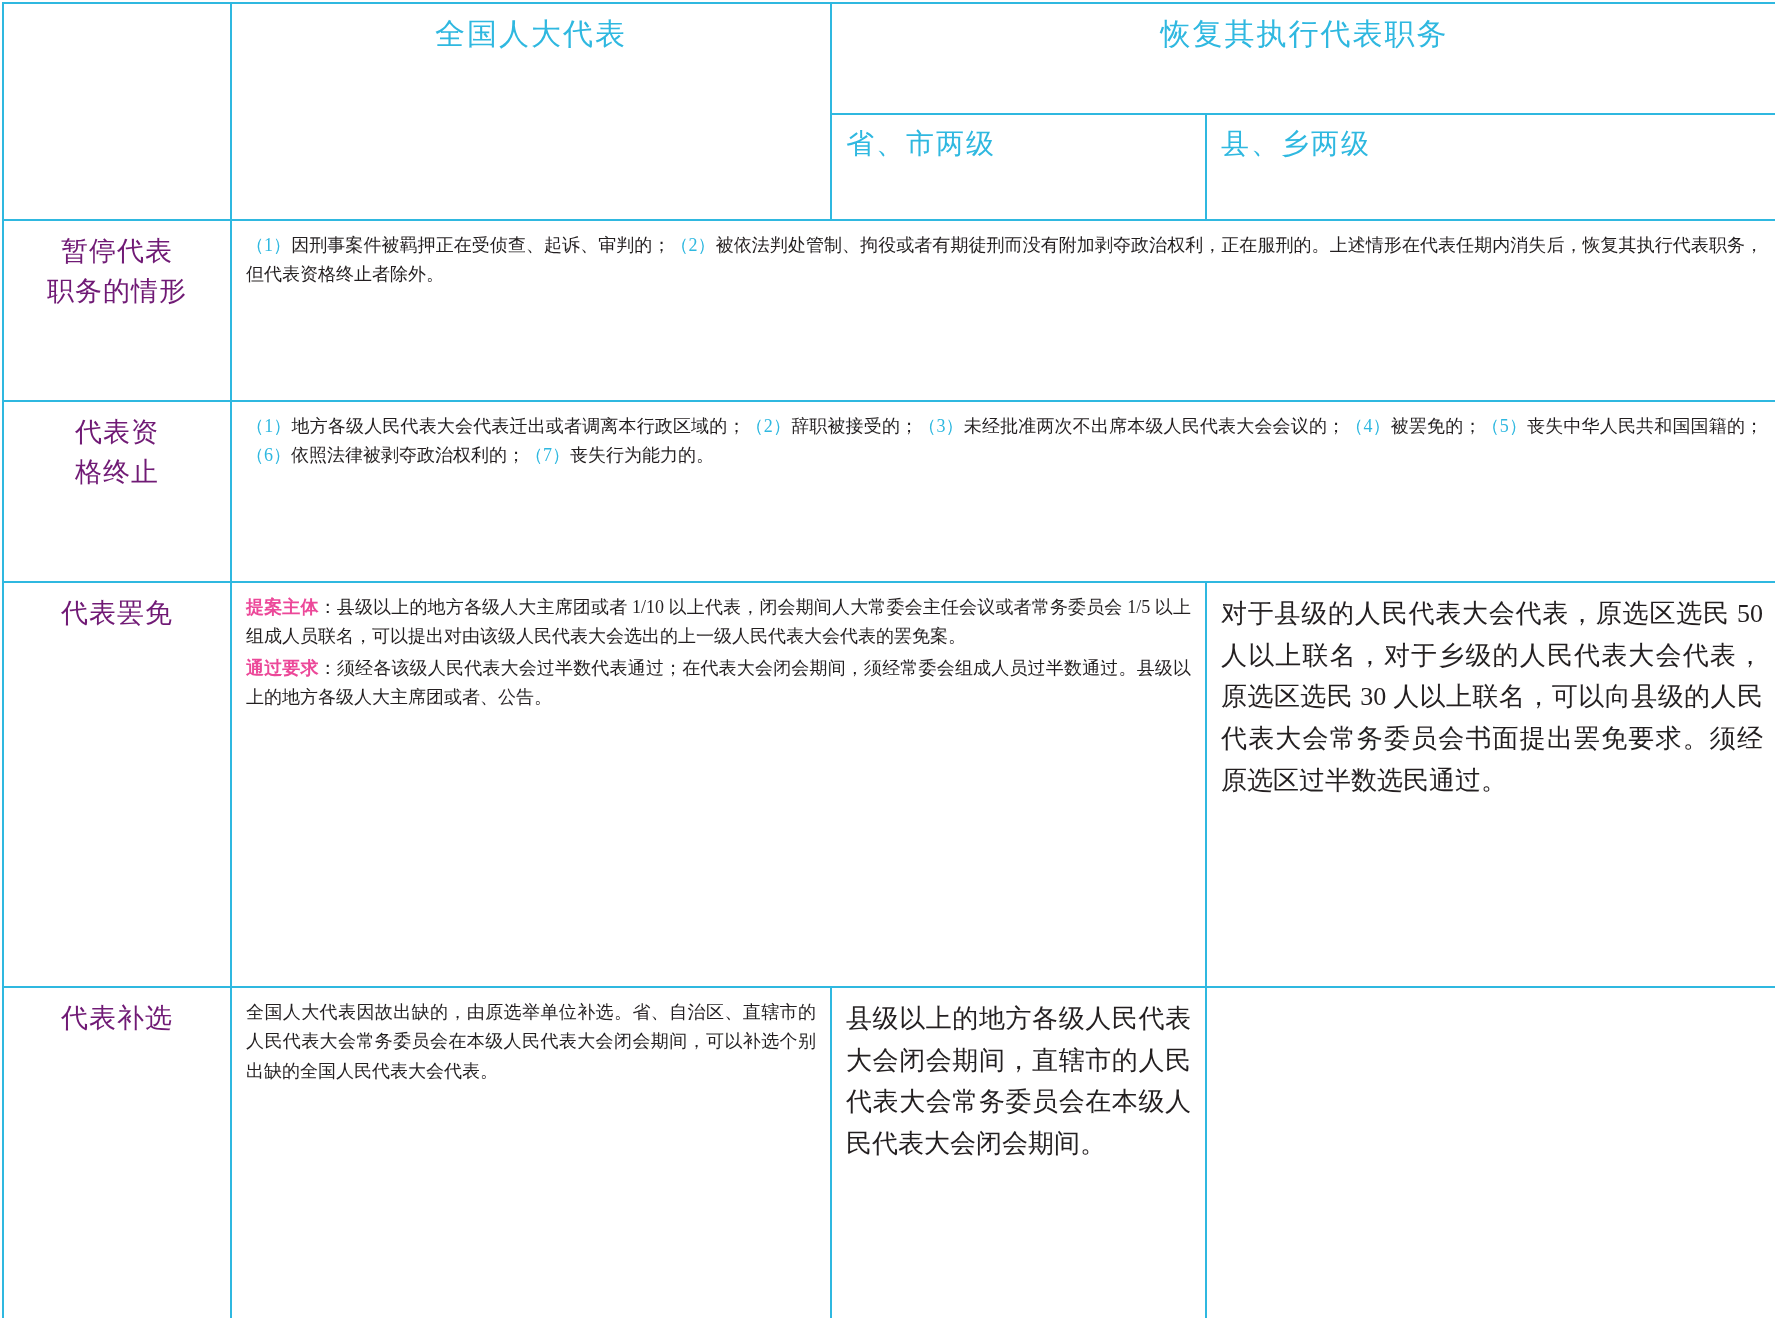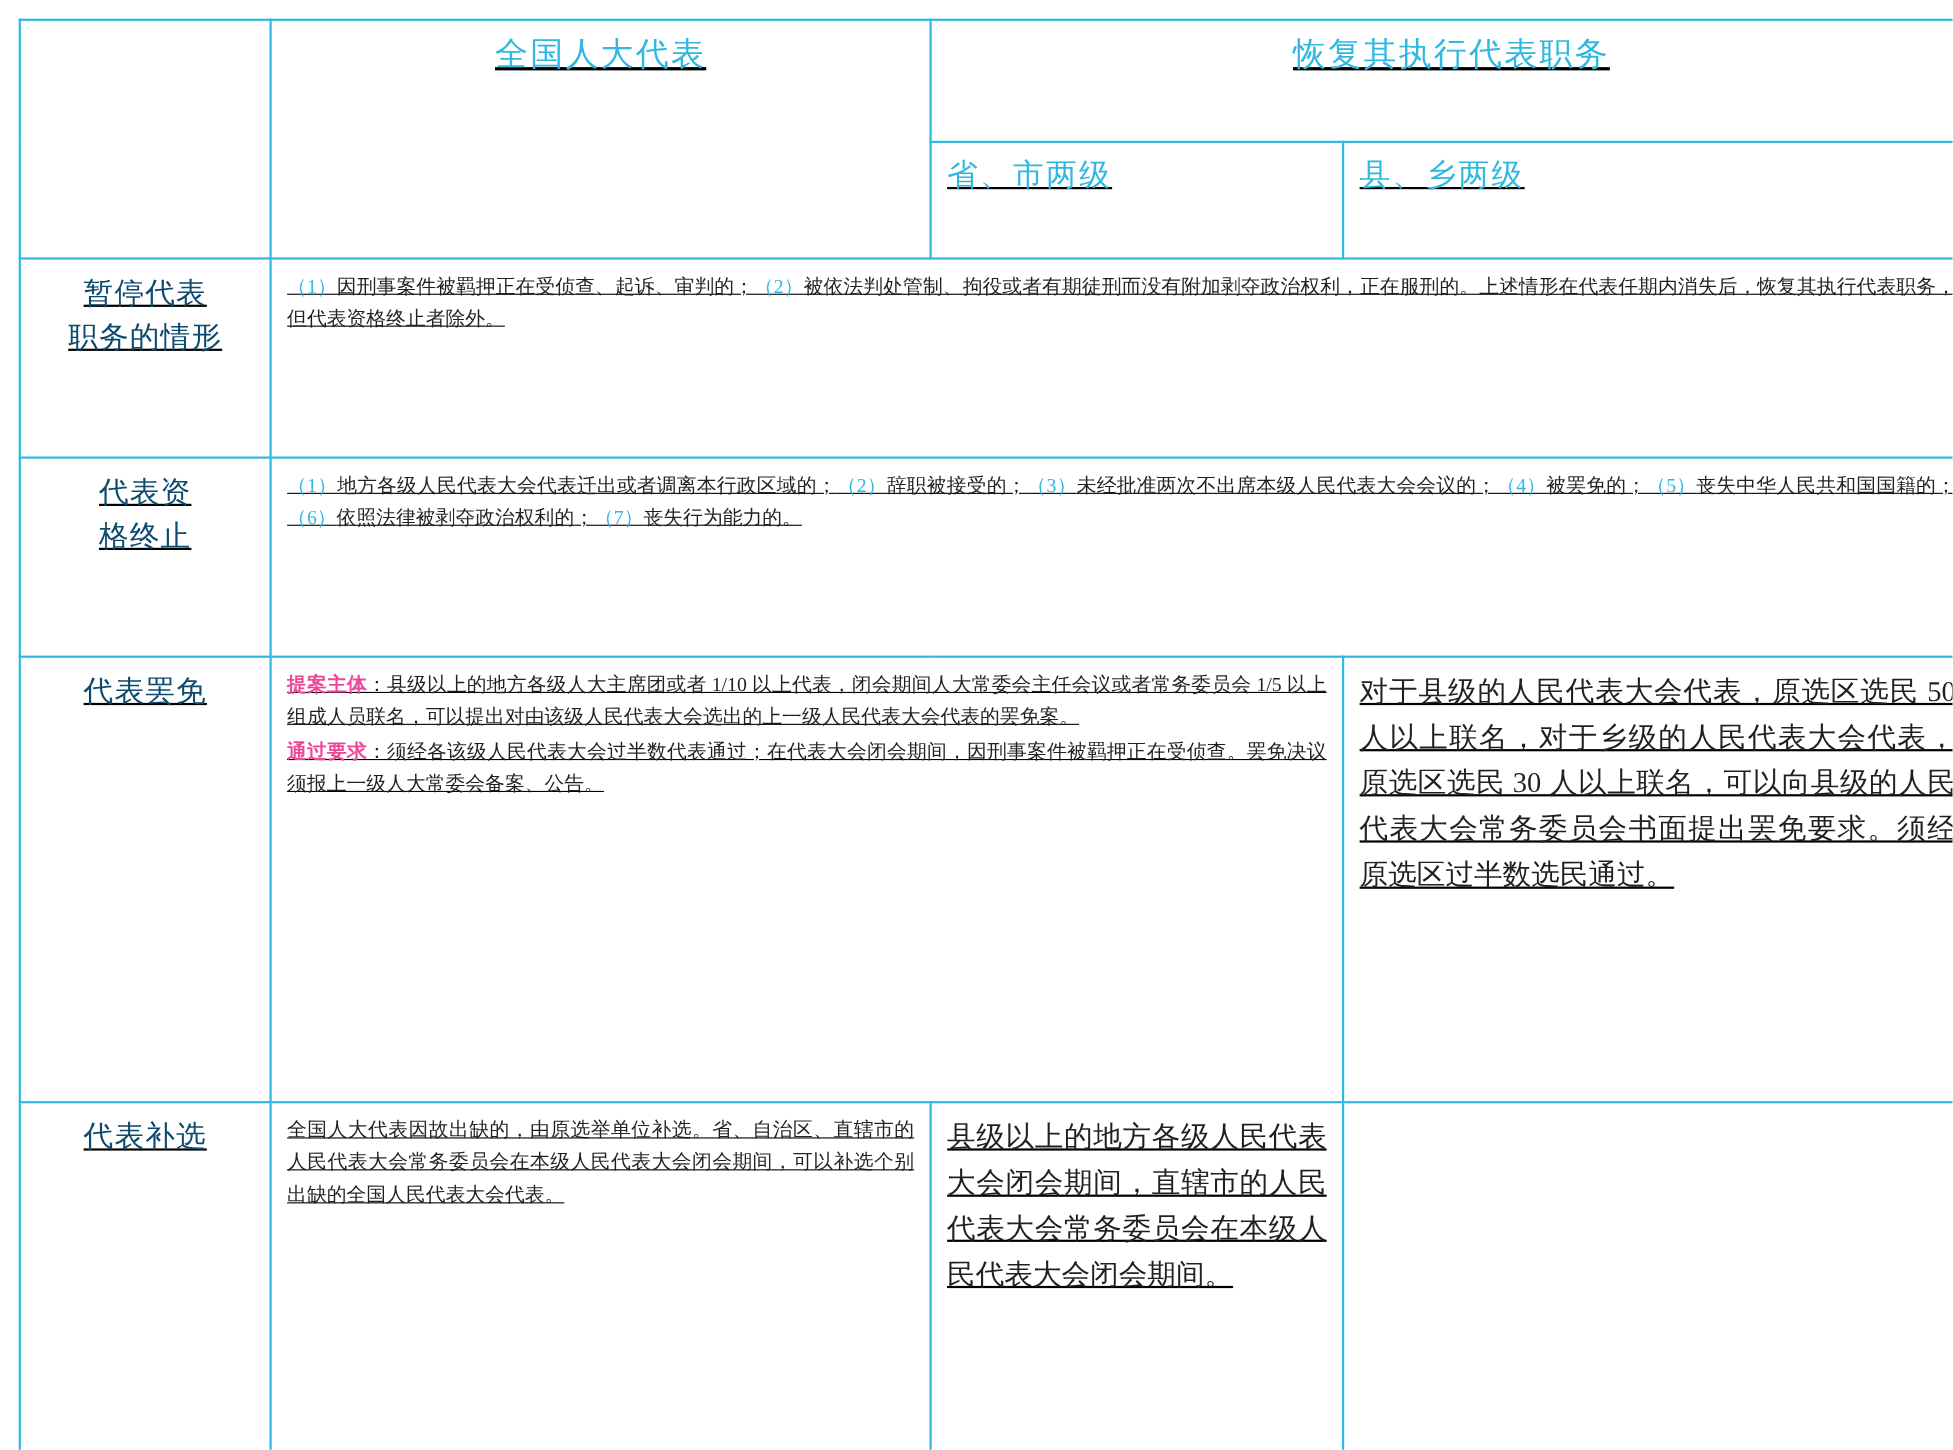--- a/index.html
+++ b/index.html
@@ -9,23 +9,22 @@
   }
   body {
     width: 1775px;
     font-family: "Liberation Serif", "DejaVu Serif", serif;
   }
   #page {
     position: relative;
     width: 1775px;
     height: 1318px;
     box-sizing: border-box;
-    padding: 17px;
+    padding: 2px;
     background: #ffffff;
-    text-decoration: underline;
   }
   table.legal-table {
     border-collapse: collapse;
     table-layout: fixed;
     width: 1775px;
     height: 1318px;
   }
   table.legal-table td, table.legal-table th {
     border: 2px solid #2fb8e0;
     vertical-align: top;
@@ -44,21 +43,21 @@
   }
   .hdr-sub {
     vertical-align: middle;
     color: #2fb8e0;
     font-size: 28px;
     letter-spacing: 2px;
     padding: 8px 10px;
   }
   
   .rowlabel {
-    color: #0c4a6e;
+    color: #701a75;
     font-size: 27px;
     text-align: center;
     vertical-align: middle;
     line-height: 1.5;
     letter-spacing: 1px;
   }
   .body-cell {
     font-size: 18px;
     color: #231f20;
     line-height: 1.62;
@@ -133,21 +132,21 @@
         </td>
         <td class="body-cell" colspan="3">
           <p class="para"><span class="num">（1）</span><span>地方各级人民代表大会代表迁出或者调离本行政区域的；</span><span class="num">（2）</span><span>辞职被接受的；</span><span class="num">（3）</span><span>未经批准两次不出席本级人民代表大会会议的；</span><span class="num">（4）</span><span>被罢免的；</span><span class="num">（5）</span><span>丧失中华人民共和国国籍的；</span><span class="num">（6）</span><span>依照法律被剥夺政治权利的；</span><span class="num">（7）</span><span>丧失行为能力的。</span></p>
         </td>
       </tr>
 
       <tr>
         <td class="rowlabel">代表罢免</td>
         <td class="body-cell" colspan="2">
           <p class="para"><span class="lead">提案主体</span><span>：县级以上的地方各级人大主席团或者 1/10 以上代表，闭会期间人大常委会主任会议或者常务委员会 1/5 以上组成人员联名，可以提出对由该级人民代表大会选出的上一级人民代表大会代表的罢免案。</span></p>
-          <p class="para"><span class="lead">通过要求</span><span>：须经各该级人民代表大会过半数代表通过；在代表大会闭会期间，因刑事案件被羁押正在受侦查。罢免决议须报上一级人大常委会备案、公告。</span></p>
+          <p class="para"><span class="lead">通过要求</span><span>：须经各该级人民代表大会过半数代表通过；在代表大会闭会期间，须经常委会组成人员过半数通过。县级以上的地方各级人大主席团或者、公告。</span></p>
         </td>
         <td class="body-cell narrow">对于县级的人民代表大会代表，原选区选民 50 人以上联名，对于乡级的人民代表大会代表，原选区选民 30 人以上联名，可以向县级的人民代表大会常务委员会书面提出罢免要求。须经原选区过半数选民通过。</td>
       </tr>
 
       <tr>
         <td class="rowlabel">代表补选</td>
         <td class="body-cell">全国人大代表因故出缺的，由原选举单位补选。省、自治区、直辖市的人民代表大会常务委员会在本级人民代表大会闭会期间，可以补选个别出缺的全国人民代表大会代表。</td>
         <td class="body-cell narrow">县级以上的地方各级人民代表大会闭会期间，直辖市的人民代表大会常务委员会在本级人民代表大会闭会期间。</td>
         <td class="body-cell blank-cell"></td>
       </tr>

